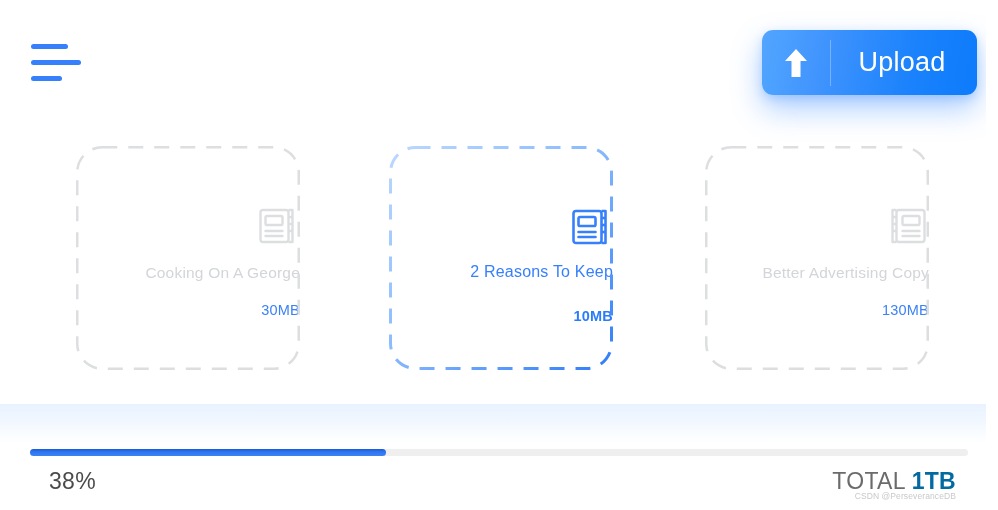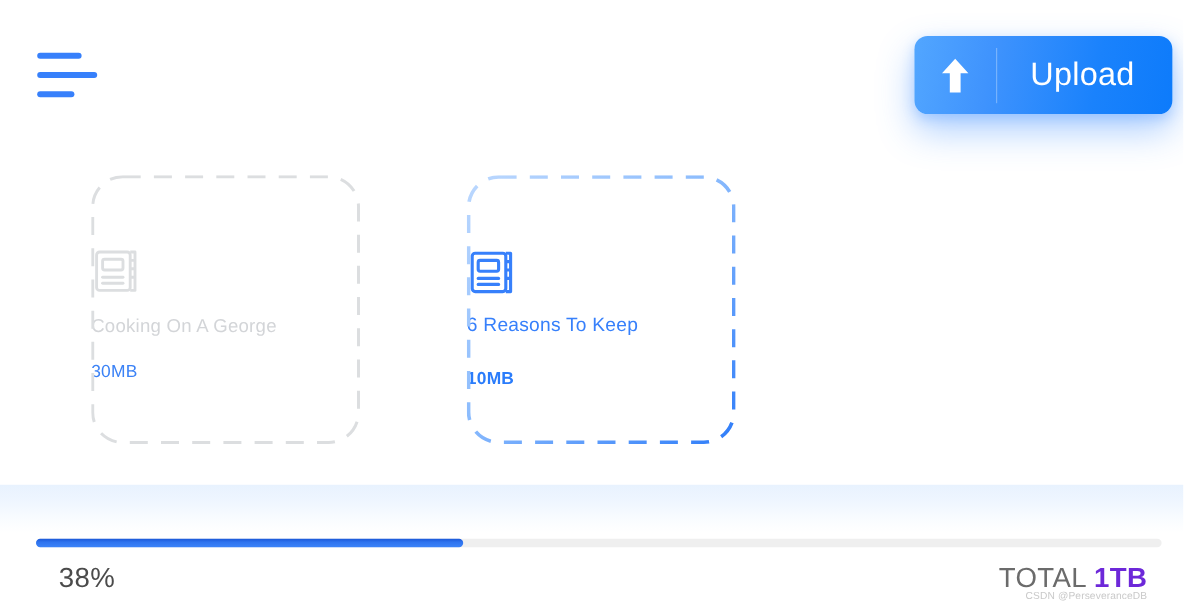--- a/index.html
+++ b/index.html
@@ -99,21 +99,21 @@
   }
 
   .card {
     position: absolute;
     top: 0;
     width: 224px;
     height: 224px;
     border-radius: 26px;
     display: flex;
     flex-direction: column;
-    align-items: flex-start;
+    align-items: flex-end;
     cursor: pointer;
     background: transparent;
   }
   .card.c1 { left: 76px; }
   .card.c2 { left: 389px; }
   .card.c3 { left: 705px; }
 
   
   .card-border {
     position: absolute;
@@ -190,21 +190,21 @@
   .total-label {
     position: absolute;
     right: 30px;
     top: 468px;
     font-size: 23px;
     color: #6b6b6b;
     letter-spacing: 0.3px;
     white-space: nowrap;
   }
   .total-label .total-value {
-    color: #6d28d9;
+    color: #0369a1;
     font-weight: bold;
   }
 
   .watermark {
     position: absolute;
     right: 30px;
     top: 491px;
     font-size: 8.5px;
     color: #c9c9c9;
     letter-spacing: 0.1px;
@@ -279,24 +279,45 @@
             <rect x="9.5" y="12" width="17" height="9" rx="1.6"></rect>
             <line x1="9.5" y1="27" x2="26.5" y2="27" stroke-linecap="round"></line>
             <line x1="9.5" y1="32" x2="26.5" y2="32" stroke-linecap="round"></line>
             <path d="M32.5 6 L36.5 6 L36.5 38 L32.5 38"></path>
             <line x1="32.5" y1="13" x2="36.5" y2="13"></line>
             <line x1="32.5" y1="20" x2="36.5" y2="20"></line>
             <line x1="32.5" y1="27" x2="36.5" y2="27"></line>
           </g>
         </svg>
       </span>
-      <span class="card-title">6 Reasons To Keep</span>
+      <span class="card-title">2 Reasons To Keep</span>
       <span class="card-size">10MB</span>
     </div>
 
+    <div class="card c3 inactive">
+      <svg class="card-border" viewBox="0 0 224 224">
+        <rect x="1.25" y="1.25" width="221.5" height="221.5" rx="25" ry="25" fill="none" stroke="#dcdee0" stroke-width="2.5" stroke-dasharray="15 11" stroke-linecap="butt"></rect>
+      </svg>
+      <span class="card-icon">
+        <svg width="44" height="44" viewBox="0 0 44 44" aria-hidden="true">
+          <g fill="none" stroke="#dcdee0" stroke-width="2.4" stroke-linejoin="round" transform="translate(44,0) scale(-1,1)">
+            <rect x="4.5" y="6" width="28" height="32" rx="2.5"></rect>
+            <rect x="9.5" y="12" width="17" height="9" rx="1.6"></rect>
+            <line x1="9.5" y1="27" x2="26.5" y2="27" stroke-linecap="round"></line>
+            <line x1="9.5" y1="32" x2="26.5" y2="32" stroke-linecap="round"></line>
+            <path d="M32.5 6 L36.5 6 L36.5 38 L32.5 38"></path>
+            <line x1="32.5" y1="13" x2="36.5" y2="13"></line>
+            <line x1="32.5" y1="20" x2="36.5" y2="20"></line>
+            <line x1="32.5" y1="27" x2="36.5" y2="27"></line>
+          </g>
+        </svg>
+      </span>
+      <span class="card-title">Better Advertising Copy</span>
+      <span class="card-size">130MB</span>
+    </div>
 
   </div>
 
   <div class="footer-glow"></div>
 
   <div class="progress-track">
     <div class="progress-fill" id="progress-fill" style="width: 38%;"></div>
   </div>
 
   <div class="percent-label">38%</div>

